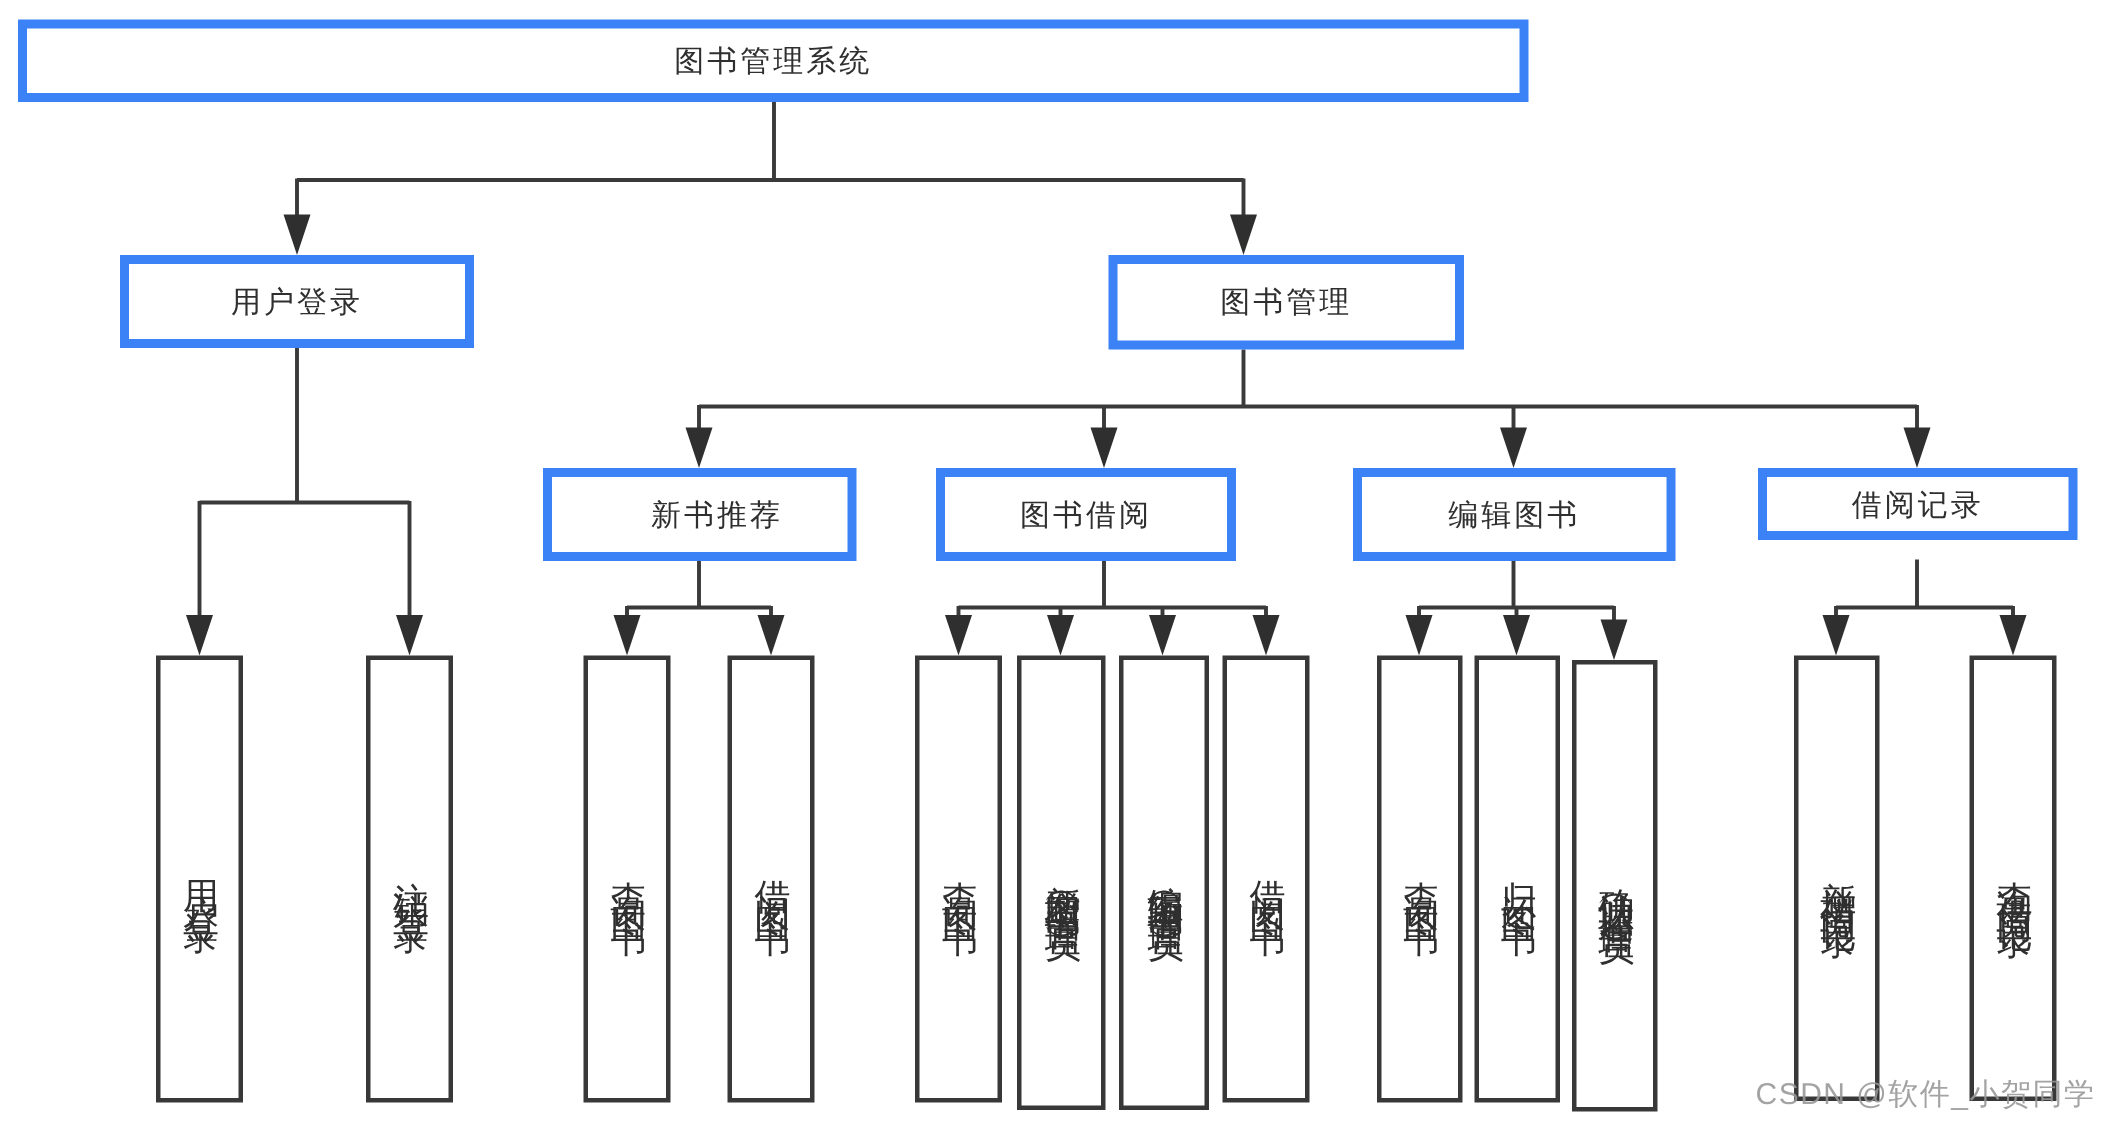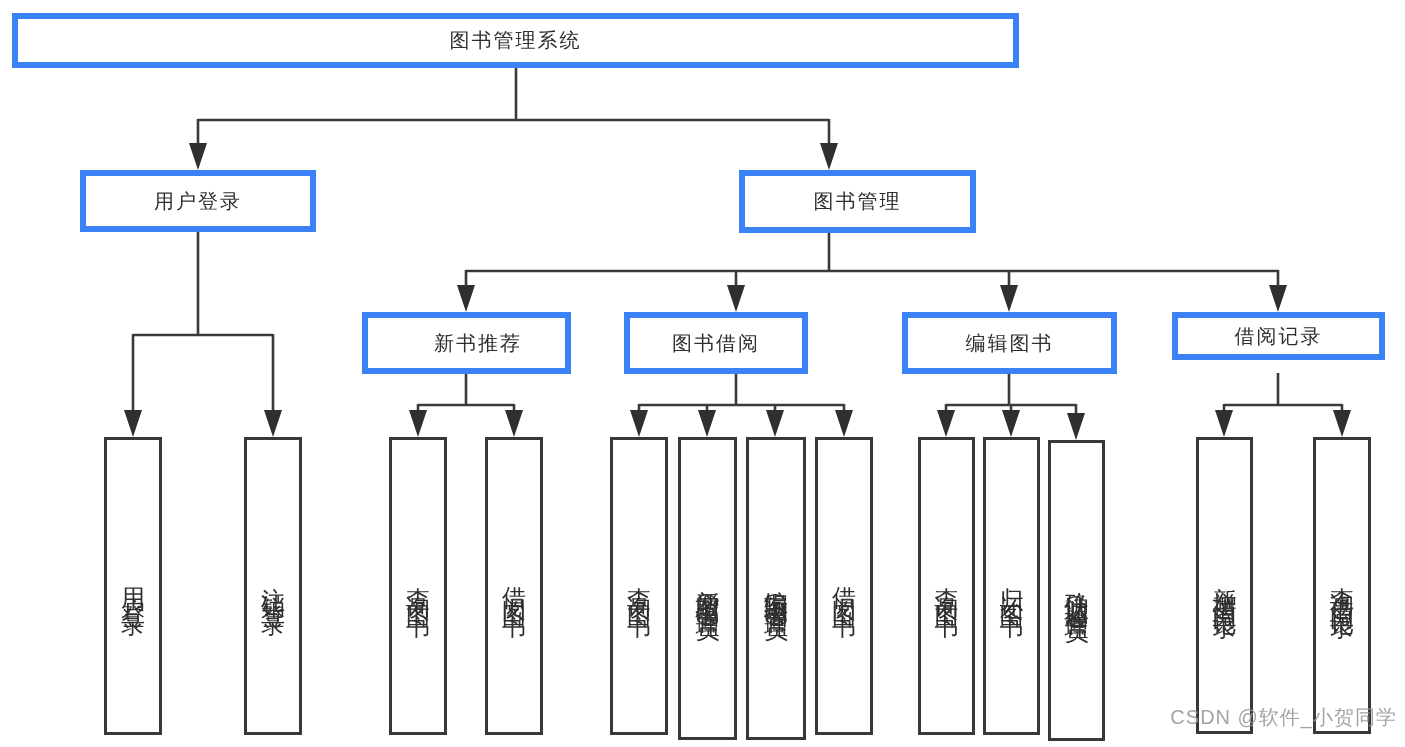--- a/index.html
+++ b/index.html
@@ -17,21 +17,21 @@
   }
   .vbox{
     position:absolute;box-sizing:border-box;border:3px solid #383838;background:#ffffff;
     display:flex;align-items:center;justify-content:center;
     writing-mode:vertical-rl;text-orientation:mixed;
     font-size:24px;letter-spacing:6px;z-index:1;
   }
   .vbox.loose{letter-spacing:9px;}
   .vbox.tight{letter-spacing:4px;}
   #watermark{
-    position:absolute;right:8px;bottom:16px;z-index:5;
+    position:absolute;right:8px;bottom:4px;z-index:5;
     font-size:20px;color:rgba(150,150,150,0.88);letter-spacing:1px;white-space:nowrap;
   }
 </style>
 </head>
 <body>
 
 <div id="stage">
 
   <svg id="wires" viewBox="0 0 1405 747">
     <path d="
@@ -70,21 +70,21 @@
     <polygon points="1215,410 1233,410 1224,437"></polygon>
     <polygon points="1333,410 1351,410 1342,437"></polygon>
   </svg>
 
   <div class="hbox" style="left:12px;top:13px;width:1007px;height:55px;">图书管理系统</div>
 
   <div class="hbox" style="left:80px;top:170px;width:236px;height:62px;">用户登录</div>
   <div class="hbox" style="left:739px;top:170px;width:237px;height:63px;">图书管理</div>
 
   <div class="hbox" style="left:362px;top:312px;width:209px;height:62px;padding-left:23px;">新书推荐</div>
-  <div class="hbox" style="left:624px;top:312px;width:184px;height:62px;">图书借阅</div>
+  <div class="hbox" style="left:624px;top:312px;width:200px;height:62px;">图书借阅</div>
   <div class="hbox" style="left:902px;top:312px;width:215px;height:62px;">编辑图书</div>
   <div class="hbox" style="left:1172px;top:312px;width:213px;height:48px;">借阅记录</div>
 
   <div class="vbox loose" style="left:104px;top:437px;width:58px;height:298px;">用户登录</div>
   <div class="vbox loose" style="left:244px;top:437px;width:58px;height:298px;">注销登录</div>
 
   <div class="vbox loose" style="left:389px;top:437px;width:58px;height:298px;">查询图书</div>
   <div class="vbox loose" style="left:485px;top:437px;width:58px;height:298px;">借阅图书</div>
 
   <div class="vbox loose" style="left:610px;top:437px;width:58px;height:298px;">查询图书</div>

